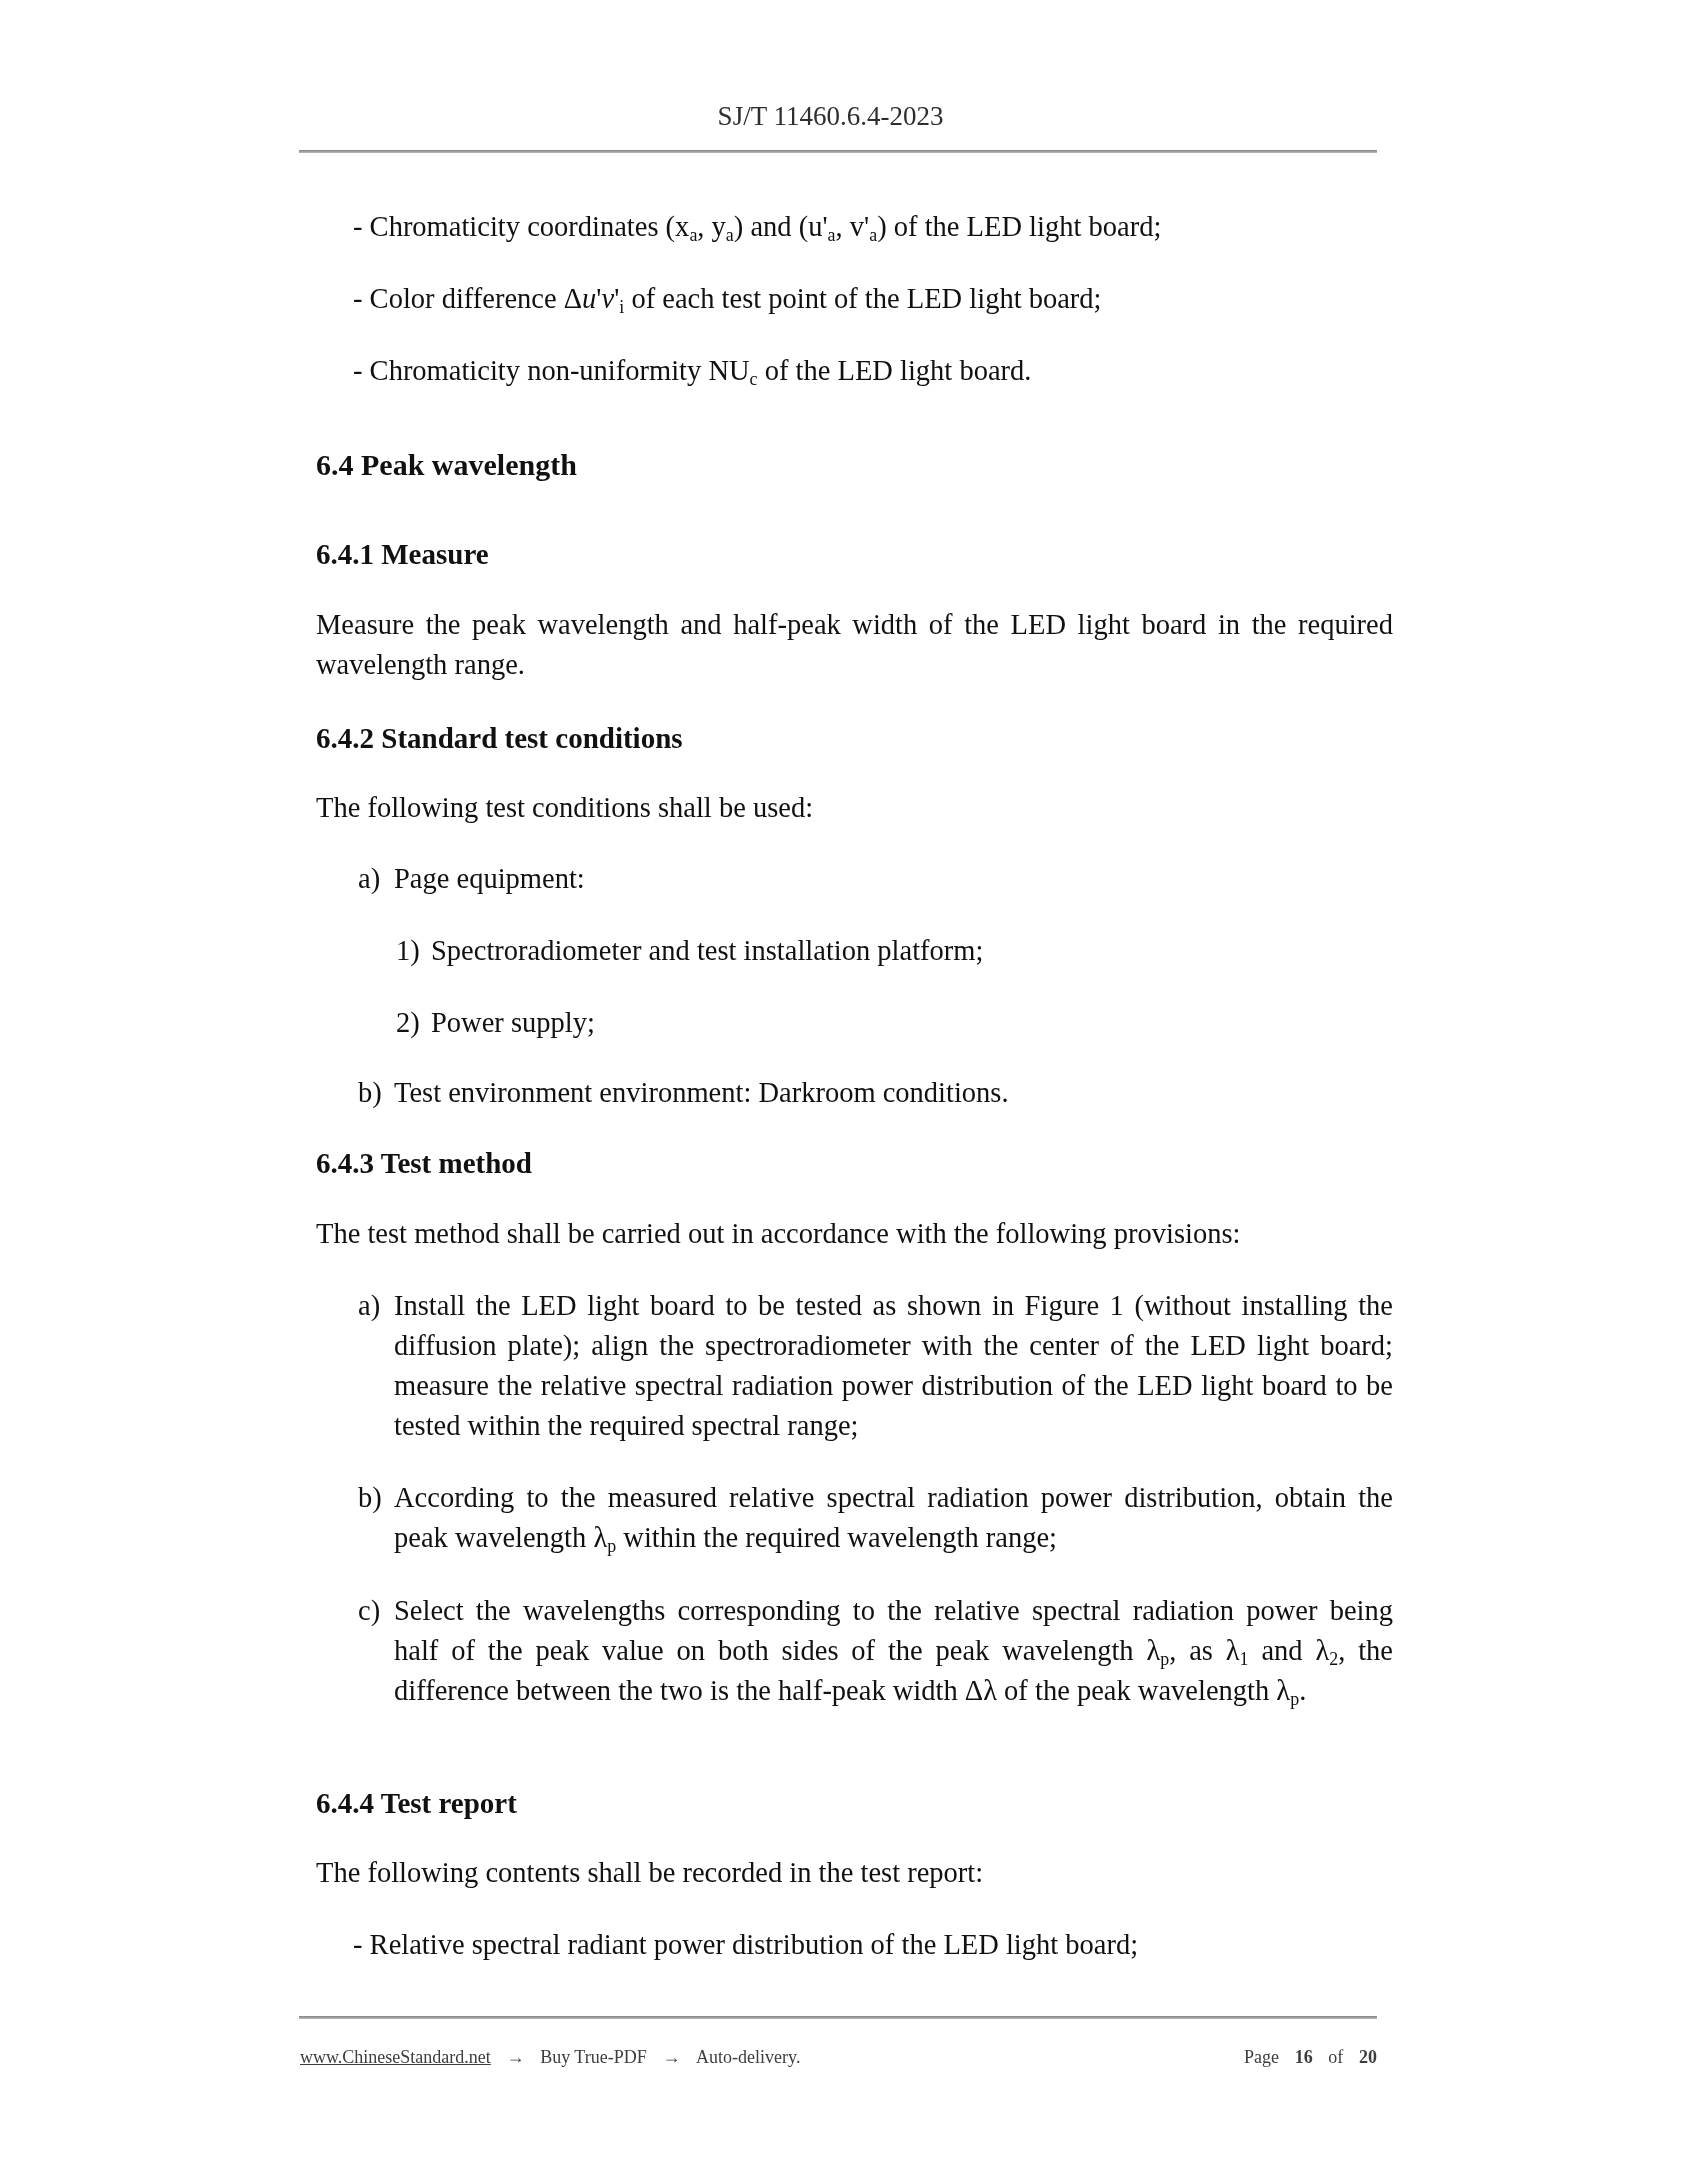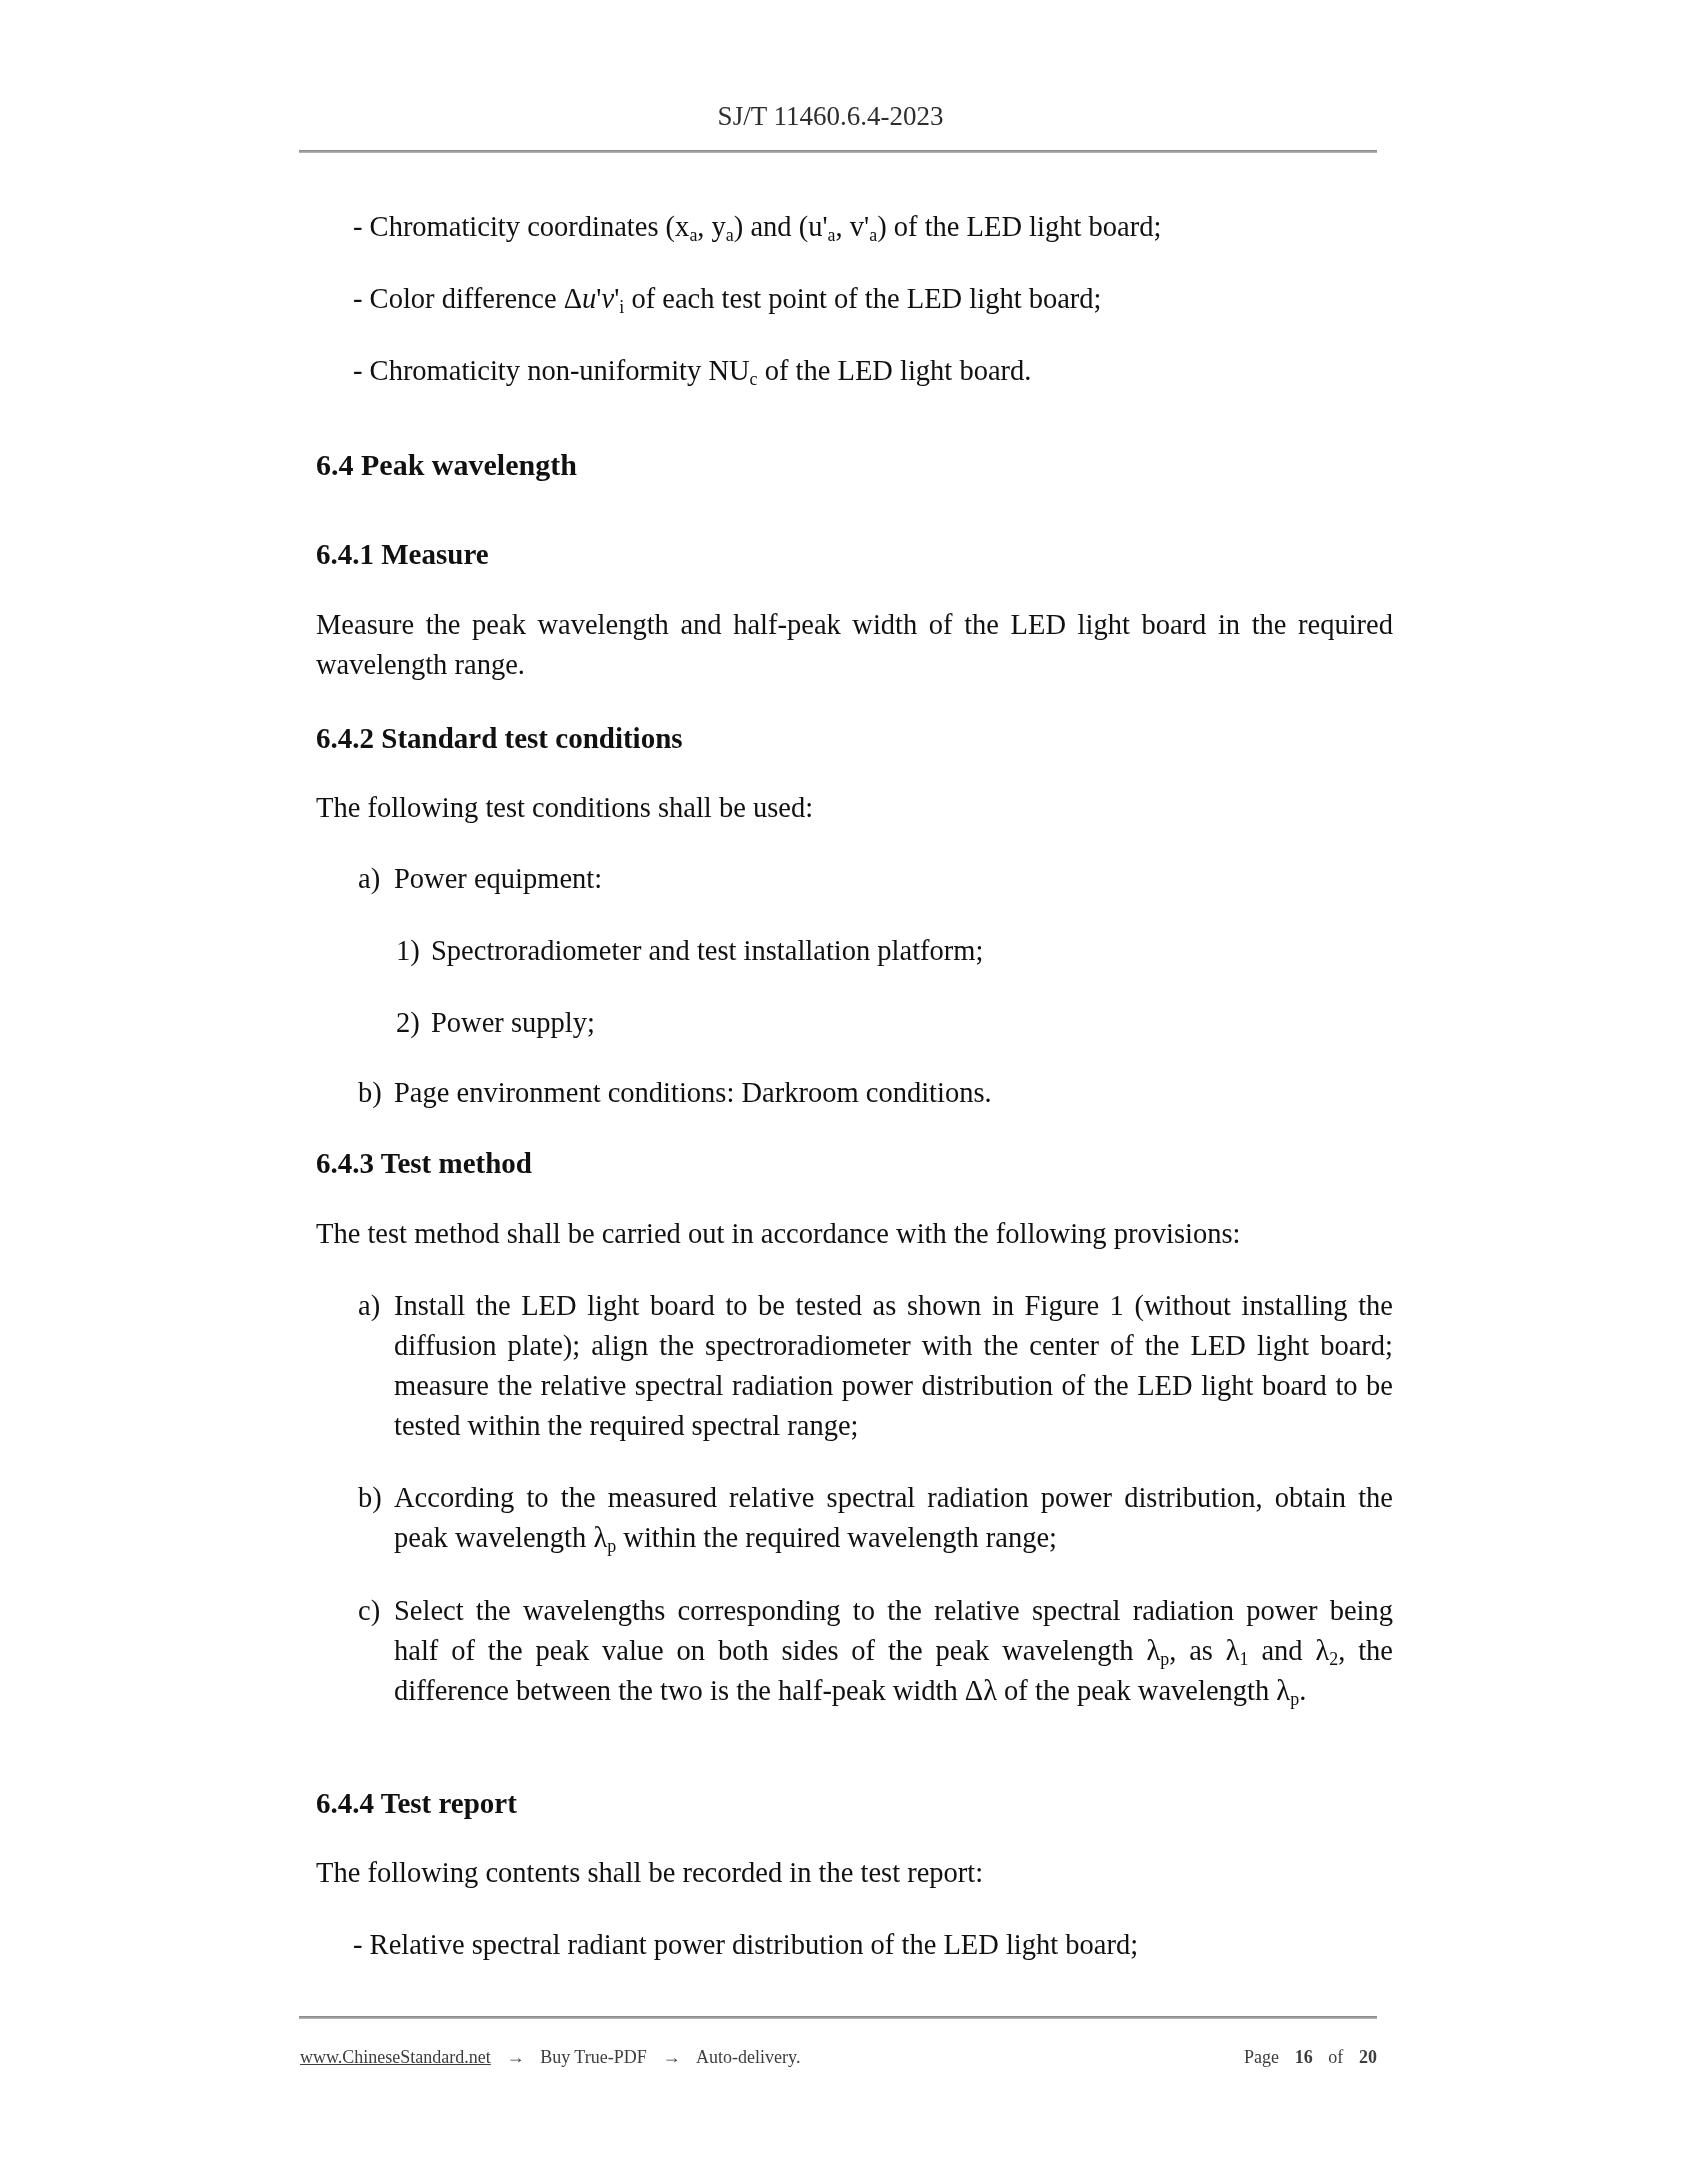--- a/index.html
+++ b/index.html
@@ -86,33 +86,33 @@
     <h1 class="blk h-major" style="top:425px">6.4 Peak wavelength</h1>
 
     <h2 class="blk h-sub" style="top:518px">6.4.1 Measure</h2>
     <p class="blk just" style="top:589px">Measure the peak wavelength and half-peak width of the LED light board in the required wavelength range.</p>
 
     <h2 class="blk h-sub" style="top:702px">6.4.2 Standard test conditions</h2>
     <p class="blk" style="top:772px">The following test conditions shall be used:</p>
 
     <div class="blk hang lvl1" style="top:843px">
       <span class="marker">a)</span>
-      <span>Power equipment:</span>
+      <span>Page equipment:</span>
     </div>
     <div class="blk hang lvl2" style="top:915px">
       <span class="marker">1)</span>
       <span>Spectroradiometer and test installation platform;</span>
     </div>
     <div class="blk hang lvl2" style="top:987px">
       <span class="marker">2)</span>
       <span>Power supply;</span>
     </div>
     <div class="blk hang lvl1" style="top:1057px">
       <span class="marker">b)</span>
-      <span>Page environment conditions: Darkroom conditions.</span>
+      <span>Test environment environment: Darkroom conditions.</span>
     </div>
 
     <h2 class="blk h-sub" style="top:1127px">6.4.3 Test method</h2>
     <p class="blk" style="top:1198px">The test method shall be carried out in accordance with the following provisions:</p>
 
     <div class="blk hang lvl1 just" style="top:1270px">
       <span class="marker">a)</span>
       <span>Install the LED light board to be tested as shown in Figure 1 (without installing the diffusion plate); align the spectroradiometer with the center of the LED light board; measure the relative spectral radiation power distribution of the LED light board to be tested within the required spectral range;</span>
     </div>
     <div class="blk hang lvl1 just" style="top:1462px">

